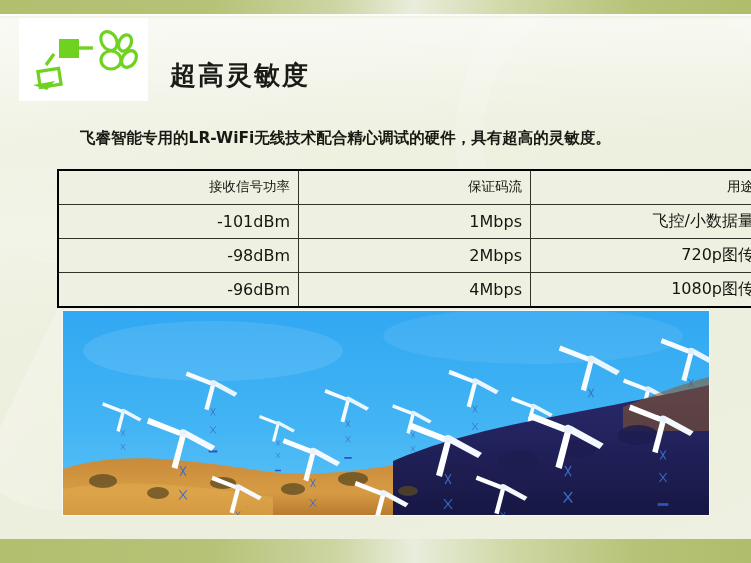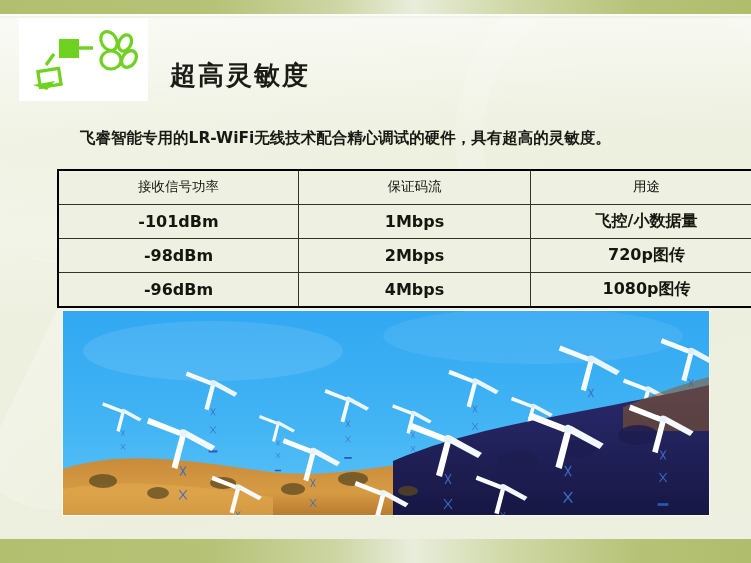--- a/index.html
+++ b/index.html
@@ -135,33 +135,33 @@
     width: 653px;
     border-collapse: collapse;
     background: #eef0e2;
     table-layout: fixed;
     border: 2.5px solid #000000;
   }
   .spec-table td, .spec-table th {
     border: 1px solid #33332b;
     padding: 4px 8px 5px 8px;
     height: 24px;
-    text-align: center;
+    text-align: right;
     vertical-align: middle;
     font-family: "DejaVu Sans", "Liberation Sans", sans-serif;
     color: #16160f;
     background: rgba(238,240,226,0.72);
   }
   .spec-table th {
     font-size: 13.5px;
     font-weight: normal;
   }
   .spec-table td {
     font-size: 16px;
-    font-weight: bold;
+    font-weight: normal;
   }
   .col-1 { width: 223px; }
   .col-2 { width: 215px; margin-left: 40px; }
   .col-3 { width: 215px; }
 
   
   .photo {
     position: absolute;
     left: 63px;
     top: 311px;

